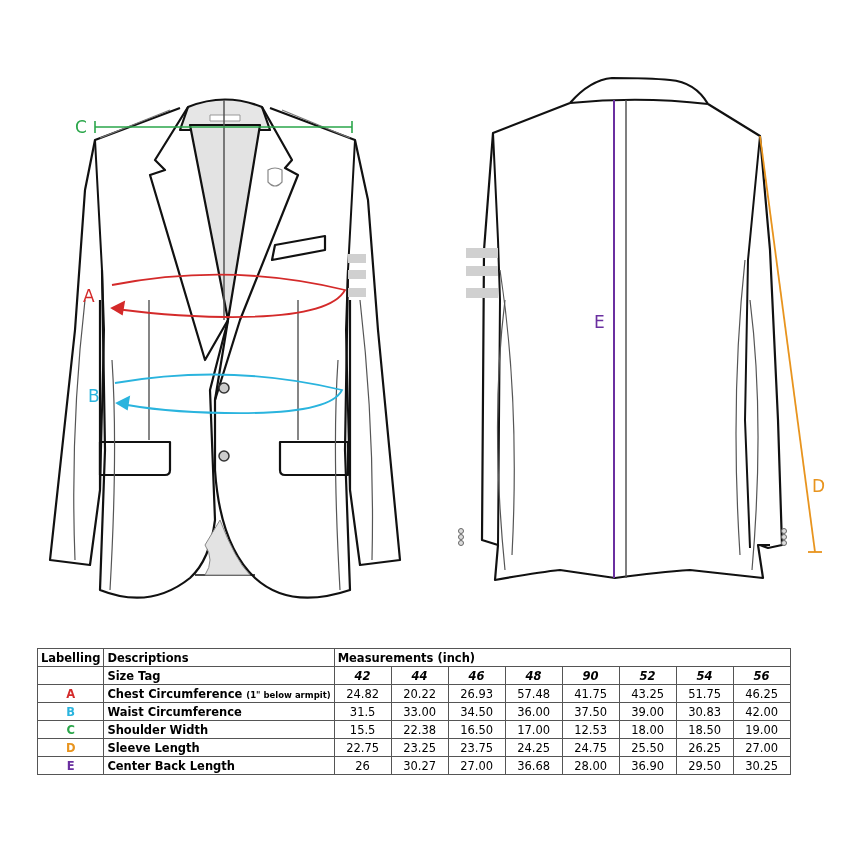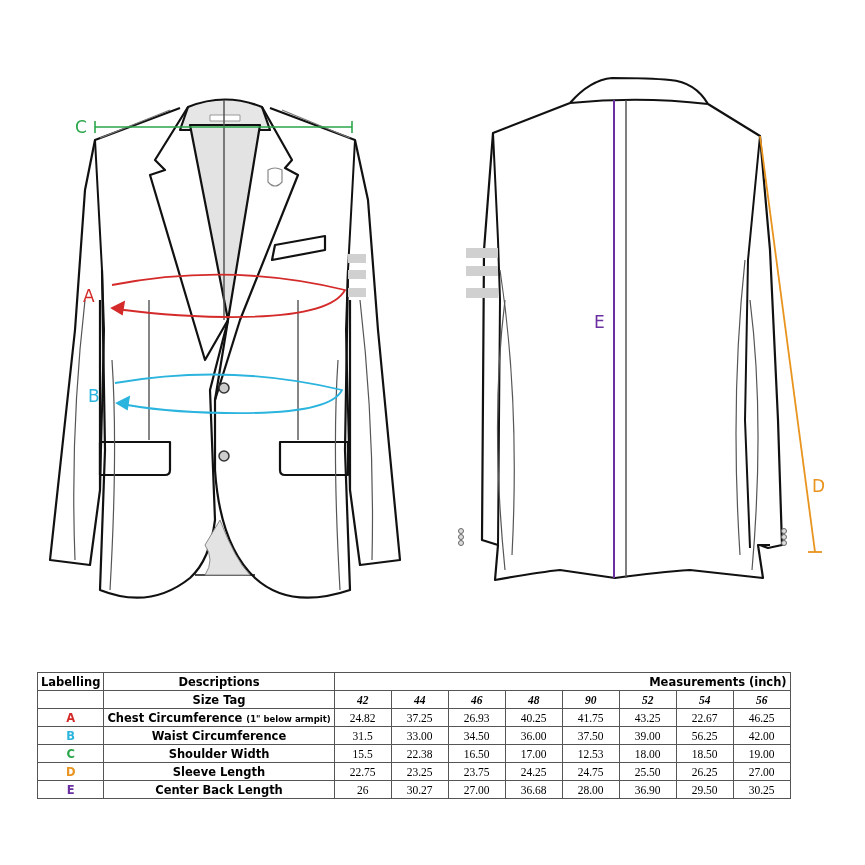--- a/index.html
+++ b/index.html
@@ -1,23 +1,23 @@
 <!DOCTYPE html>
 <html><head>
 <meta charset="utf-8">
 <style>
   html, body { margin:0; padding:0; background:#ffffff; }
   body { width:865px; height:865px; position:relative; overflow:hidden; font-family:"DejaVu Sans", sans-serif; }
   #diagram { position:absolute; left:0; top:0; width:865px; height:620px; }
   .lbl { font-family:"DejaVu Sans", sans-serif; font-size:17px; }
-  #size-table { position:absolute; left:37px; top:672px; border-collapse:collapse; font-family:"DejaVu Sans", sans-serif; font-size:11.5px; color:#000;border-radius:10px; }
+  #size-table { position:absolute; left:37px; top:648px; border-collapse:collapse; font-family:"DejaVu Sans", sans-serif; font-size:11.5px; color:#000;border-radius:10px; }
   #size-table td { border:1px solid #555; height:17px; padding:0 3px; white-space:nowrap; }
   .c-lab { width:58px; text-align:center; font-weight:bold; }
-  .c-desc { width:212px; font-weight:bold;text-align:center; }
-  .c-val { width:50px; text-align:center;font-family:Liberation Serif, serif; }
+  .c-desc { width:212px; font-weight:bold; }
+  .c-val { width:50px; text-align:center; }
   .hdr { font-weight:bold; }
   .size { font-weight:bold; font-style:italic; text-align:center; }
   .small { font-size:8.5px; font-weight:bold; }
 </style>
 </head>
 <body>
 
 <svg id="diagram" viewBox="0 0 865 620" xmlns="http://www.w3.org/2000/svg">
 
   <g fill="none" stroke="#111" stroke-width="2.2" stroke-linejoin="round">
@@ -138,56 +138,56 @@
     <line x1="808" y1="552" x2="822" y2="552"></line>
   </g>
   <text class="lbl" x="812" y="492" fill="#e8941e">D</text>
 </svg>
 
 <table id="size-table">
   <tbody>
       <tr>
     <td class="c-lab hdr">Labelling</td>
     <td class="c-desc hdr">Descriptions</td>
-    <td class="hdr" colspan="8" style="text-align:right">Measurements (inch)</td>
+    <td class="hdr" colspan="8" style="text-align:left">Measurements (inch)</td>
   </tr>
   <tr>
     <td class="c-lab"></td>
     <td class="c-desc">Size Tag</td>
     <td class="c-val size">42</td>
     <td class="c-val size">44</td>
     <td class="c-val size">46</td>
     <td class="c-val size">48</td>
     <td class="c-val size">90</td>
     <td class="c-val size">52</td>
     <td class="c-val size">54</td>
     <td class="c-val size">56</td>
   </tr>
   <tr>
     <td class="c-lab" style="color:#d42a2a">A</td>
     <td class="c-desc"><span>Chest Circumference</span> <span class="small">(1" below armpit)</span></td>
     <td class="c-val">24.82</td>
-    <td class="c-val">37.25</td>
+    <td class="c-val">20.22</td>
     <td class="c-val">26.93</td>
-    <td class="c-val">40.25</td>
+    <td class="c-val">57.48</td>
     <td class="c-val">41.75</td>
     <td class="c-val">43.25</td>
-    <td class="c-val">22.67</td>
+    <td class="c-val">51.75</td>
     <td class="c-val">46.25</td>
   </tr>
   <tr>
     <td class="c-lab" style="color:#2ab4de">B</td>
     <td class="c-desc">Waist Circumference</td>
     <td class="c-val">31.5</td>
     <td class="c-val">33.00</td>
     <td class="c-val">34.50</td>
     <td class="c-val">36.00</td>
     <td class="c-val">37.50</td>
     <td class="c-val">39.00</td>
-    <td class="c-val">56.25</td>
+    <td class="c-val">30.83</td>
     <td class="c-val">42.00</td>
   </tr>
   <tr>
     <td class="c-lab" style="color:#2aa64a">C</td>
     <td class="c-desc">Shoulder Width</td>
     <td class="c-val">15.5</td>
     <td class="c-val">22.38</td>
     <td class="c-val">16.50</td>
     <td class="c-val">17.00</td>
     <td class="c-val">12.53</td>

